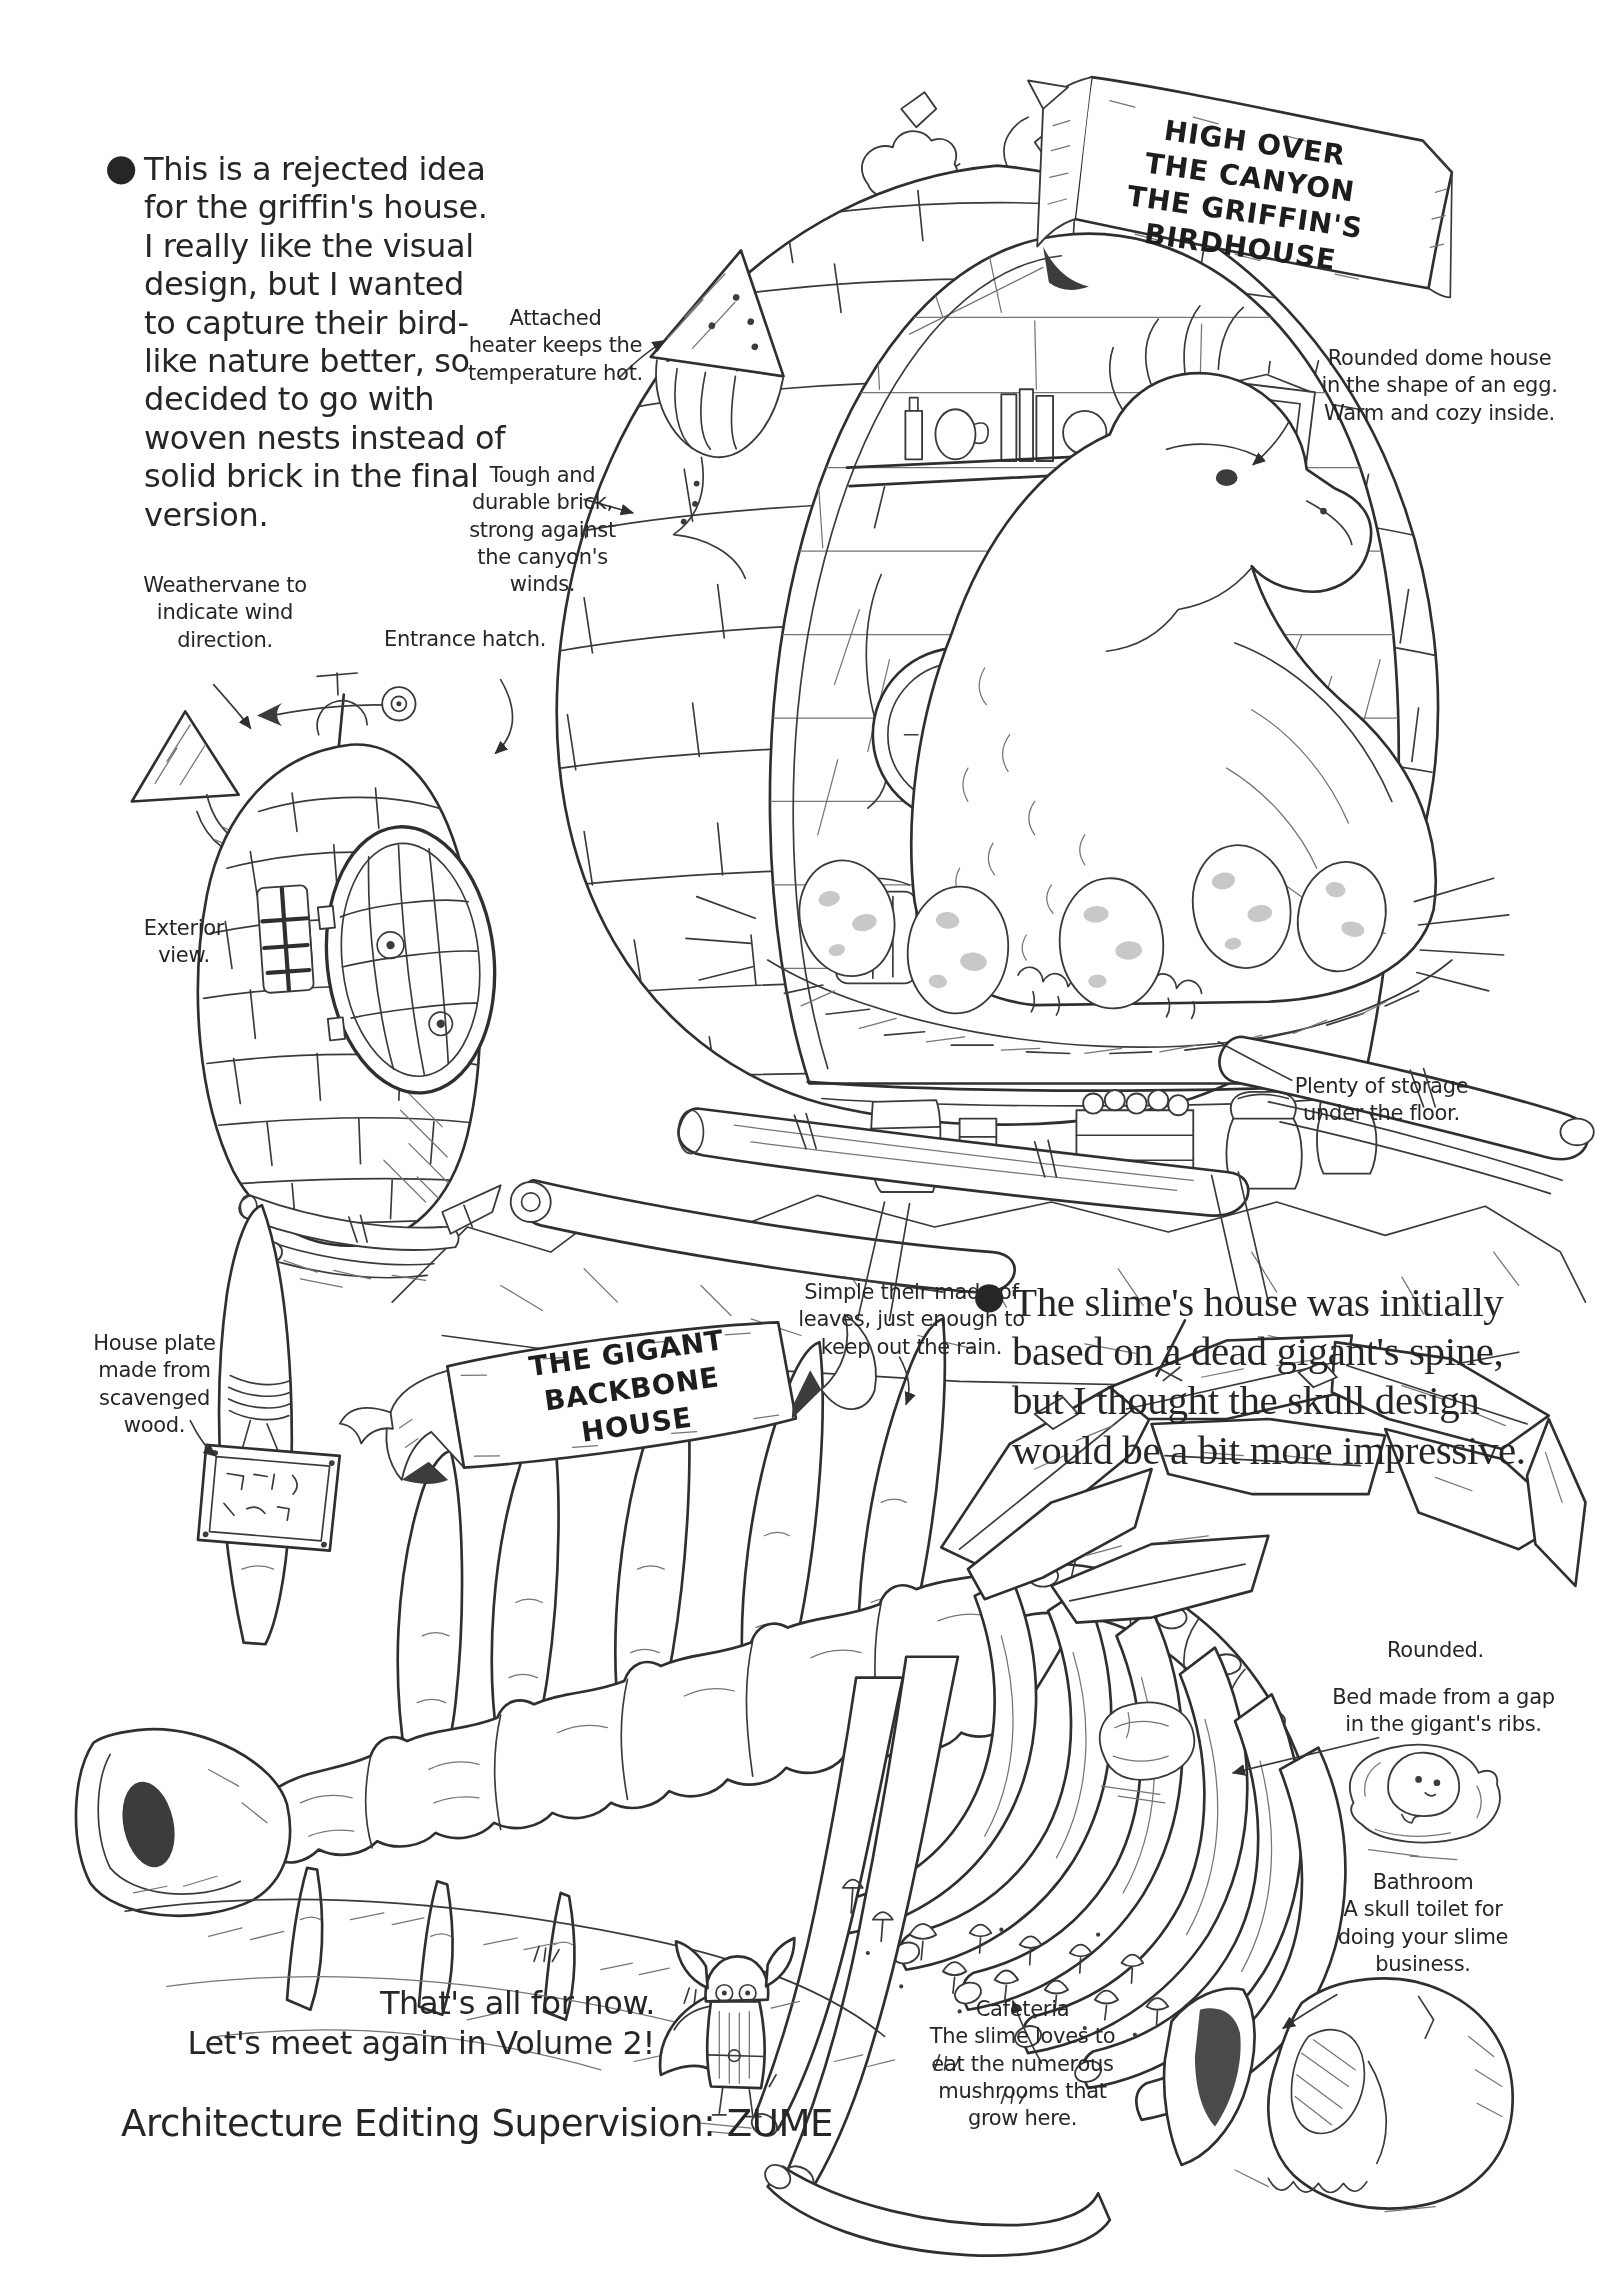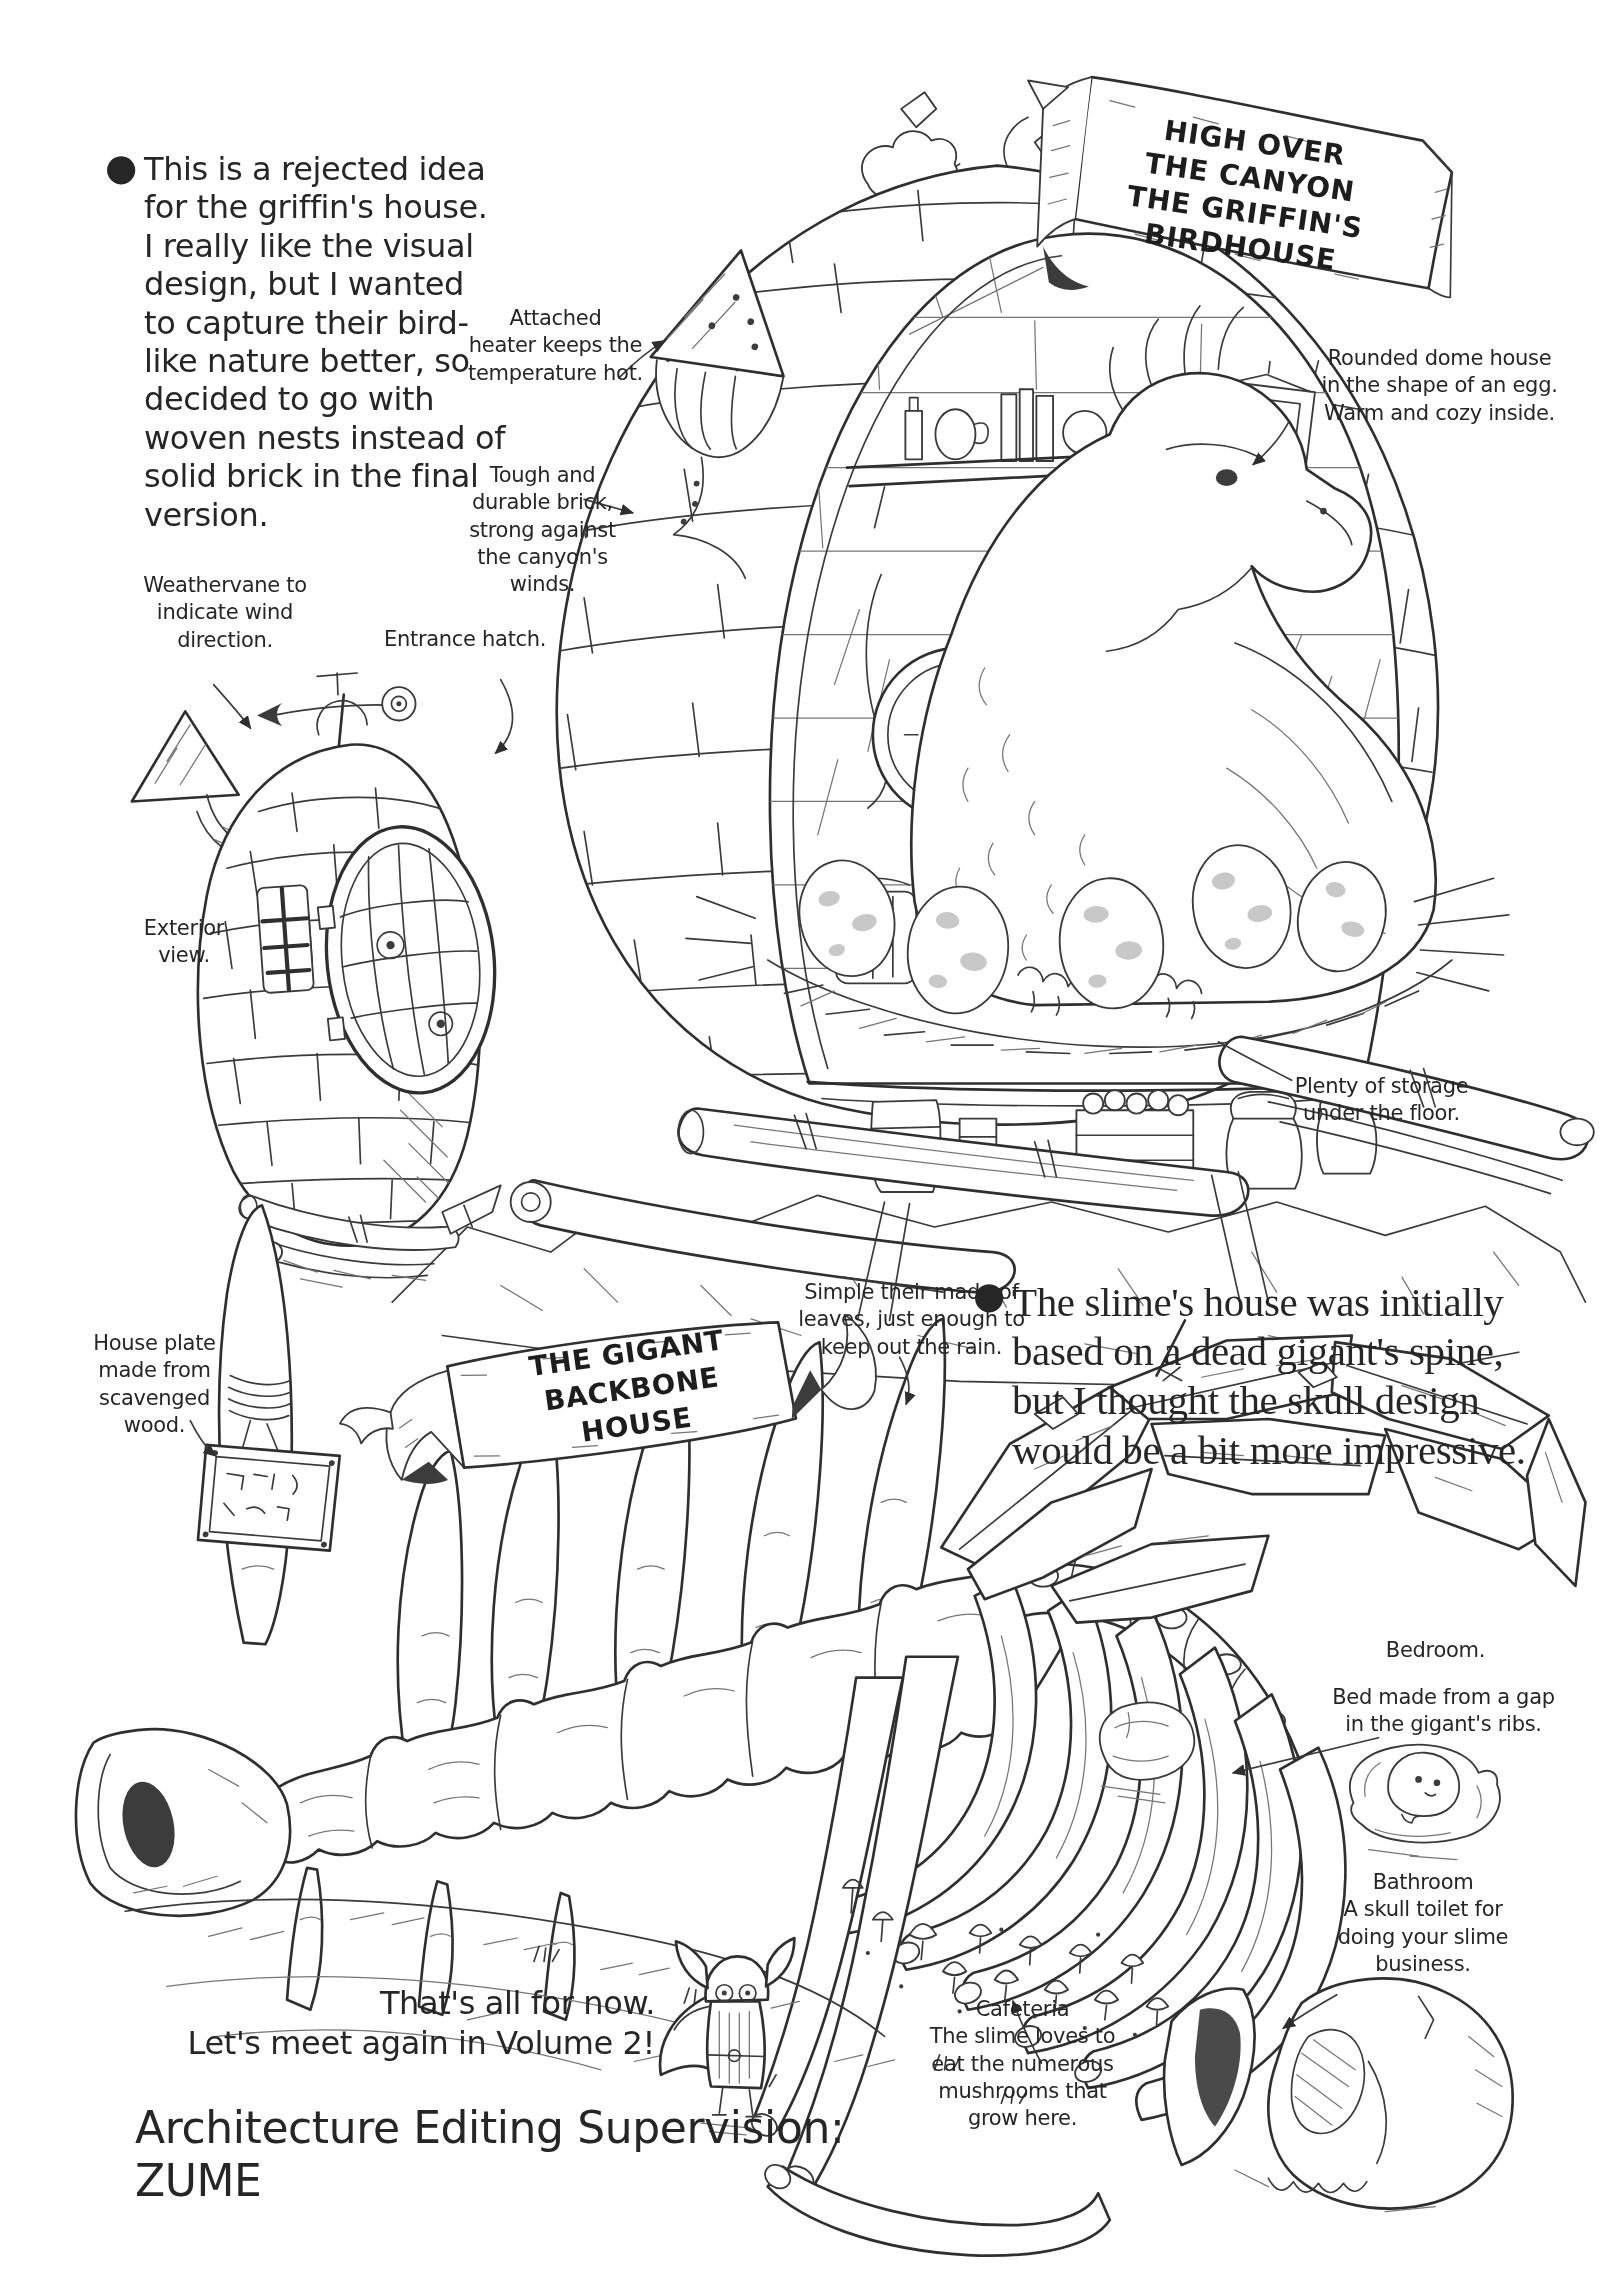--- a/index.html
+++ b/index.html
@@ -553,29 +553,29 @@
 but I thought the skull design
 would be a bit more impressive.</div>
 
 <div class="bannertext" style="left:488px;top:1355px;width:275px;font-size:27.5px;line-height:1.3;transform:rotate(-8deg);transform-origin:top left;">THE GIGANT
 BACKBONE HOUSE</div>
 
 <div class="txt note" style="left:50px;top:1330px;width:209px;">House plate
 made from
 scavenged
 wood.</div>
-<div class="txt note" style="left:1352px;top:1637px;width:167px;">Bedroom.</div>
+<div class="txt note" style="left:1352px;top:1637px;width:167px;">Rounded.</div>
 <div class="txt note" style="left:1310px;top:1684px;width:267px;">Bed made from a gap
 in the gigant's ribs.</div>
 <div class="txt note" style="left:1306px;top:1869px;width:234px;">Bathroom
 A skull toilet for
 doing your slime
 business.</div>
 <div class="txt note" style="left:885px;top:1996px;width:275px;">Cafeteria
 The slime loves to
 eat the numerous
 mushrooms that
 grow here.</div>
 
 <div class="txt para" style="left:121px;top:1983px;width:534px;font-size:32px;line-height:1.25;text-align:right;">That's all for now.
 Let's meet again in Volume 2!</div>
-<div class="txt para" style="left:135px;top:2102px;width:751px;font-size:44px;">Architecture Editing Supervision: ZUME</div>
+<div class="txt para" style="left:121px;top:2102px;width:751px;font-size:37px;">Architecture Editing Supervision: ZUME</div>
 
 
 </body></html>

